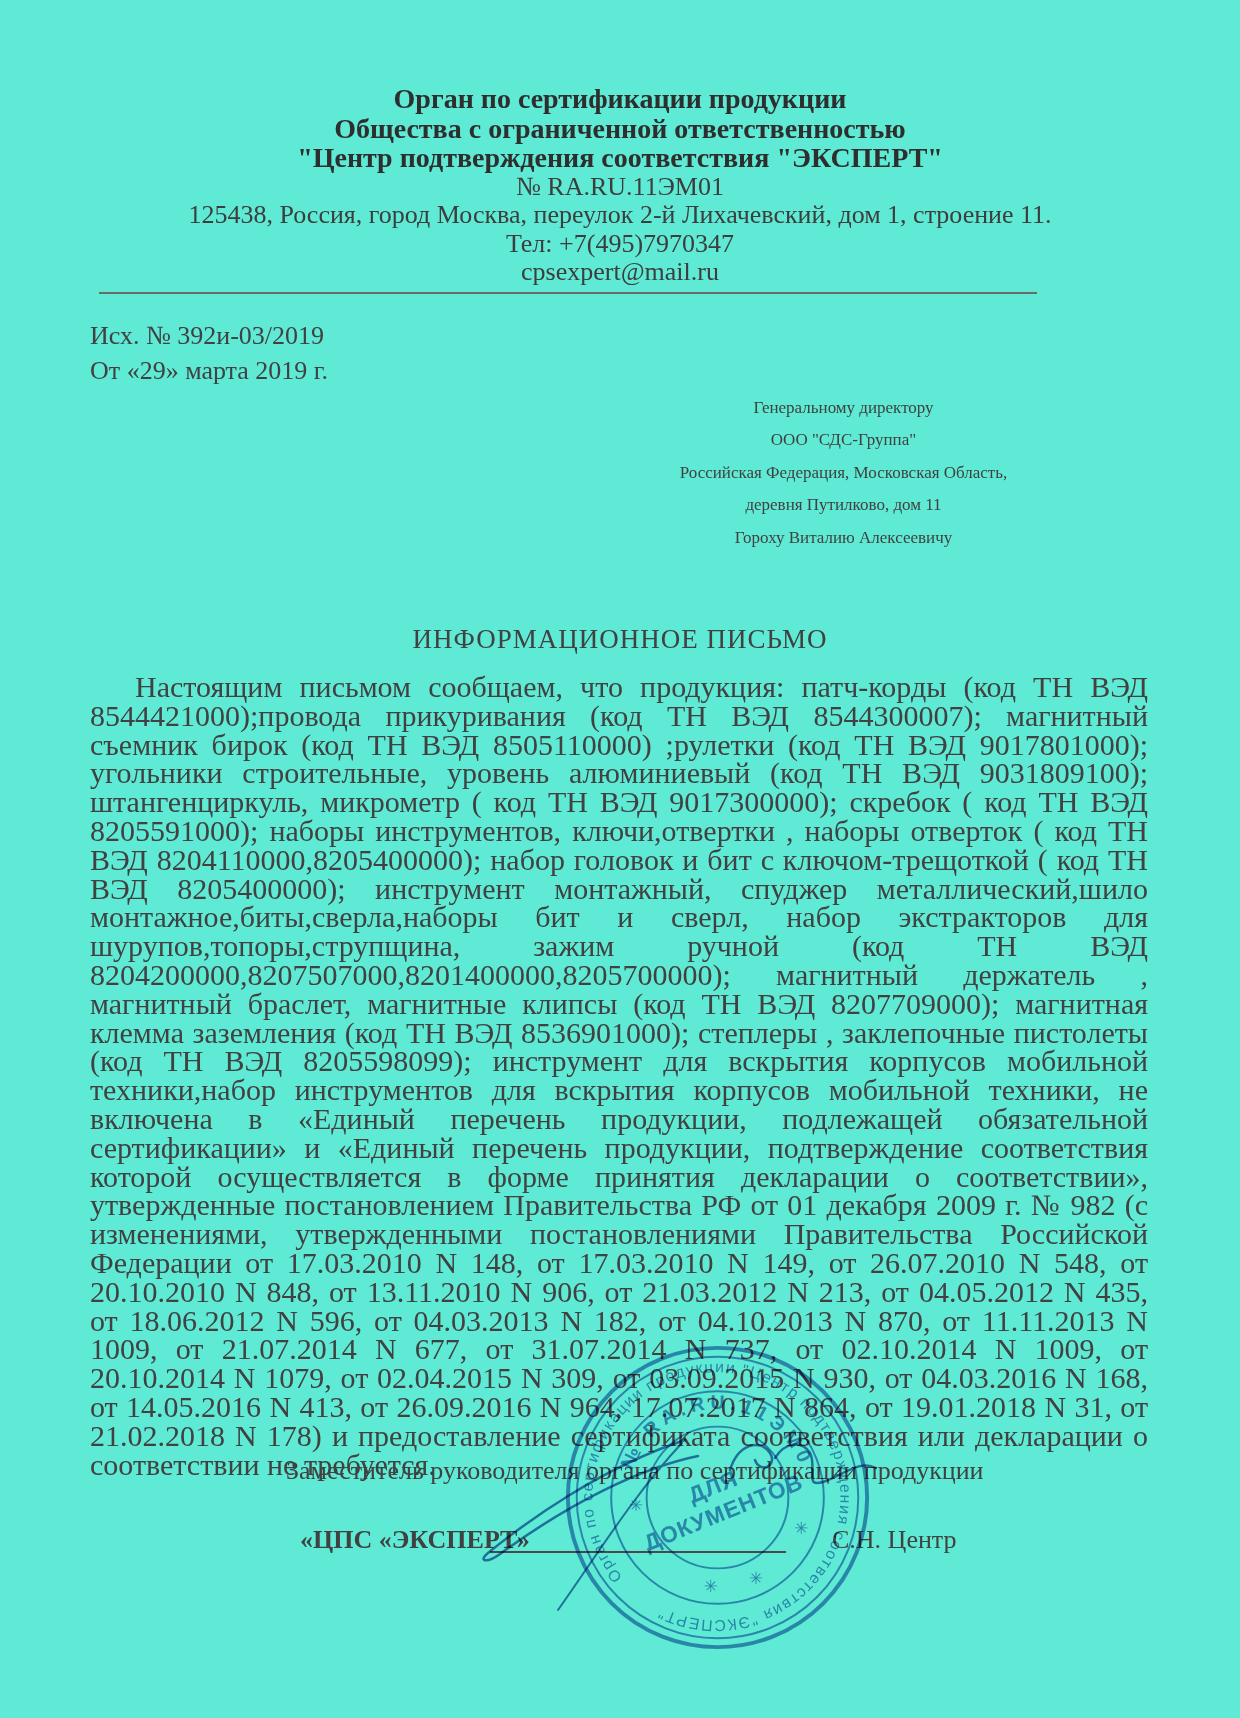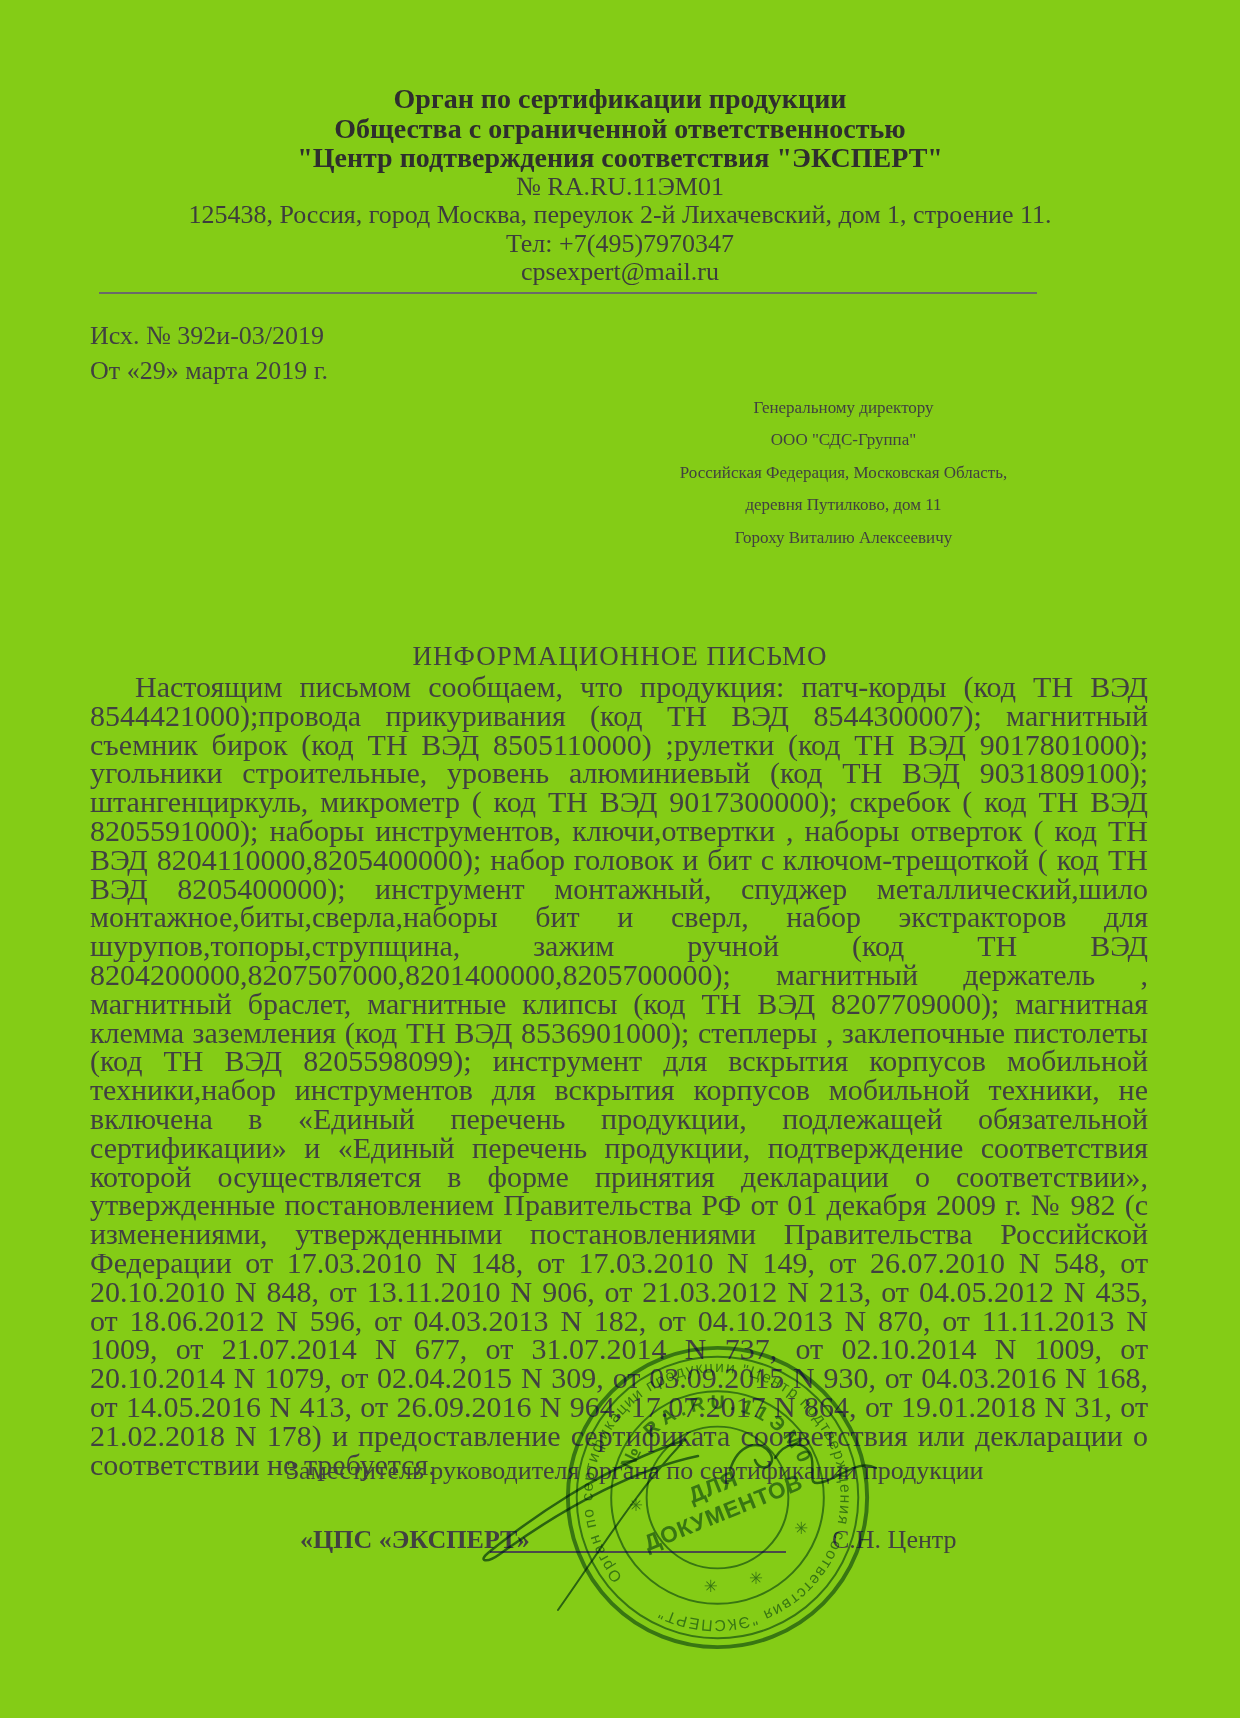--- a/index.html
+++ b/index.html
@@ -1,30 +1,30 @@
 <!DOCTYPE html>
 <html lang="ru"><head>
 <meta charset="utf-8">
 <style>
   html,body{margin:0;padding:0;background:#e8e8e8;}
   .page{
-    position:relative;width:1240px;height:1718px;background:#84cc16;
+    position:relative;width:1240px;height:1718px;background:#5eead4;
     margin:0 auto;overflow:hidden;
     font-family:"Liberation Serif","DejaVu Serif",serif;
     color:#414141;
   }
   .letterhead{position:absolute;top:84px;left:0;width:1240px;text-align:center;}
   .letterhead .bold-line{font-weight:bold;font-size:28px;line-height:29.5px;color:#2e2e2e;}
   .letterhead .plain-line{font-size:26px;line-height:28.5px;color:#3d3d3d;}
   .header-divider{position:absolute;top:292px;left:99px;width:938px;height:0;
     border-top:2px solid #6a6a6a;}
   .ref-block{position:absolute;top:318px;left:90px;font-size:26px;line-height:35px;}
   .addressee{position:absolute;top:392px;left:540px;width:607px;text-align:center;
     font-size:17px;line-height:32.4px;}
-  .letter-title{position:absolute;top:641px;left:0;width:1240px;text-align:center;
+  .letter-title{position:absolute;top:624px;left:0;width:1240px;text-align:center;
     font-size:27px;letter-spacing:1px;}
   .letter-body{position:absolute;top:673px;left:90px;width:1058px;
     font-size:30px;line-height:28.8px;text-align:justify;}
   .letter-body p{margin:0;text-indent:45px;}
   .sig-position{position:absolute;top:1456px;left:286px;font-size:26px;z-index:2;}
   .sig-org{position:absolute;top:1525px;left:300px;font-size:26px;z-index:2;font-weight:bold;}
   .sig-line{position:absolute;top:1551px;left:490px;width:296px;height:0;
     border-top:2px solid #4a4a4a;z-index:2;}
   .sig-name{position:absolute;top:1525px;left:832px;font-size:26px;z-index:2;}
   .stamp-wrap{position:absolute;left:560px;top:1340px;width:315px;height:315px;

